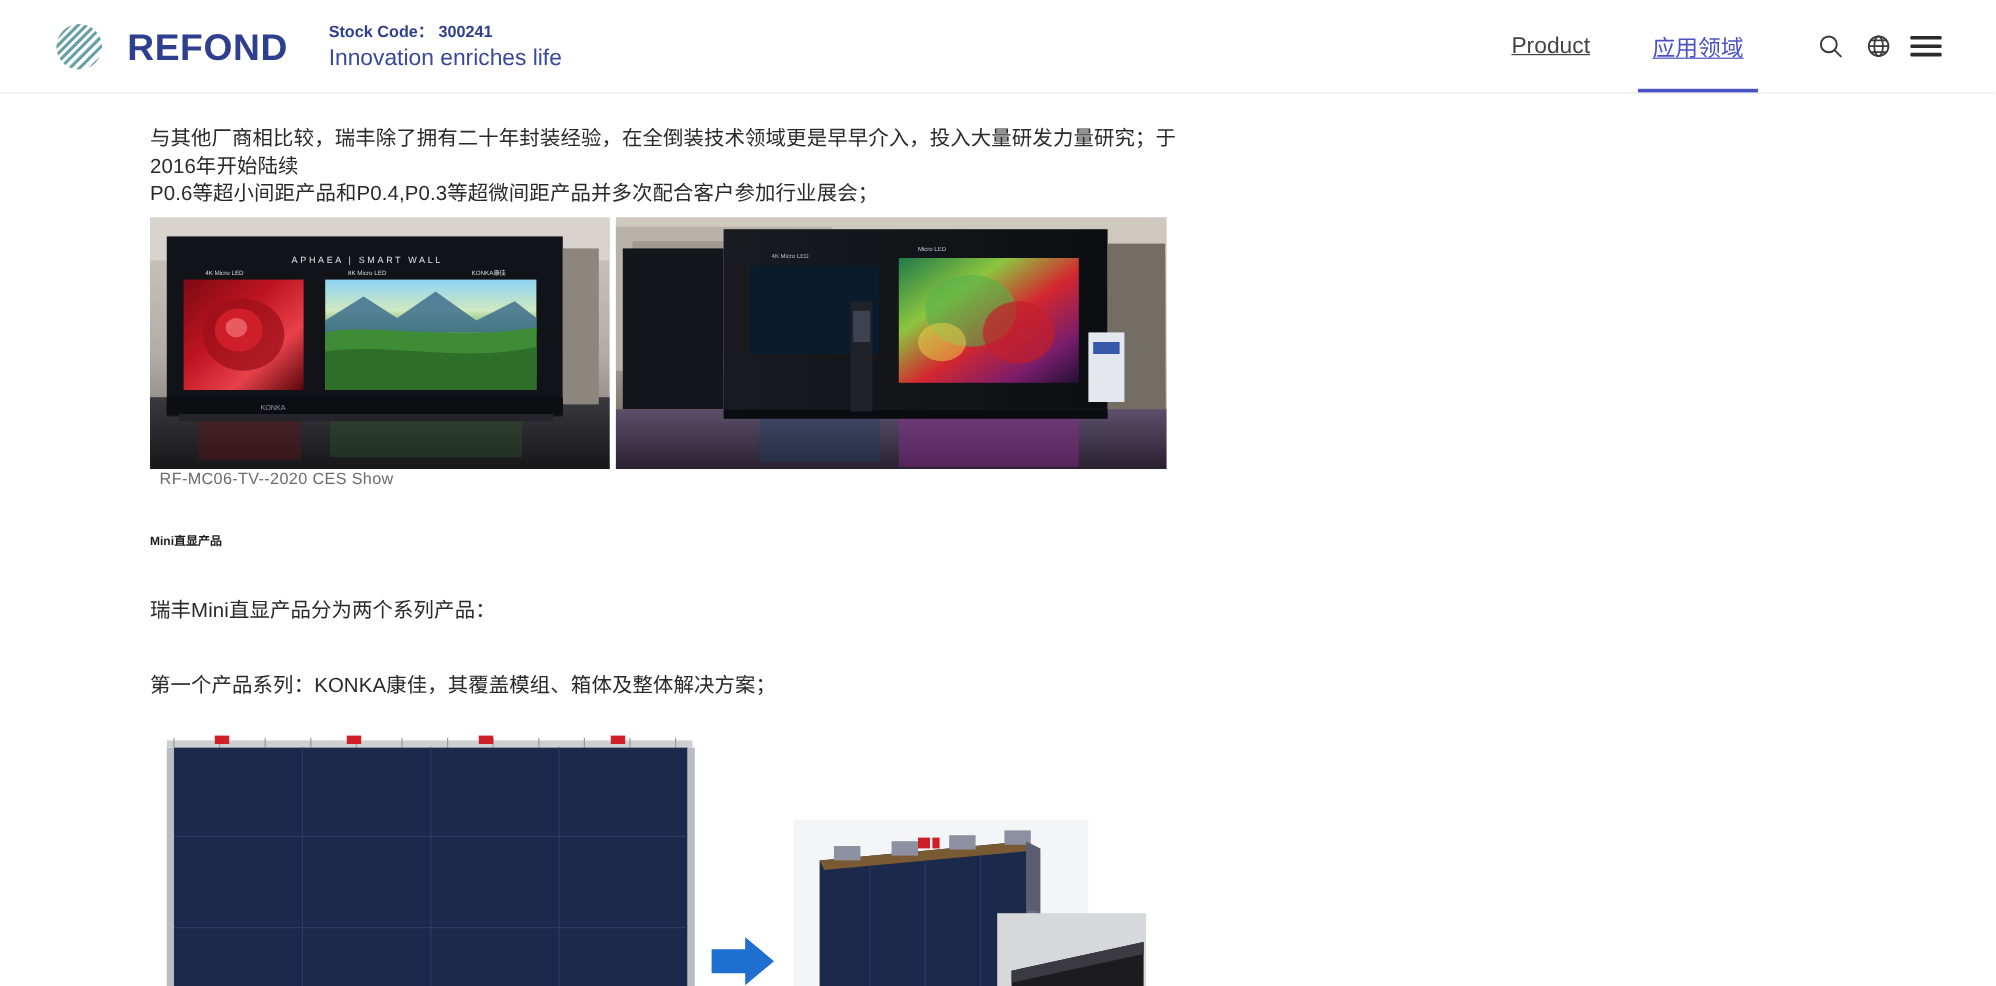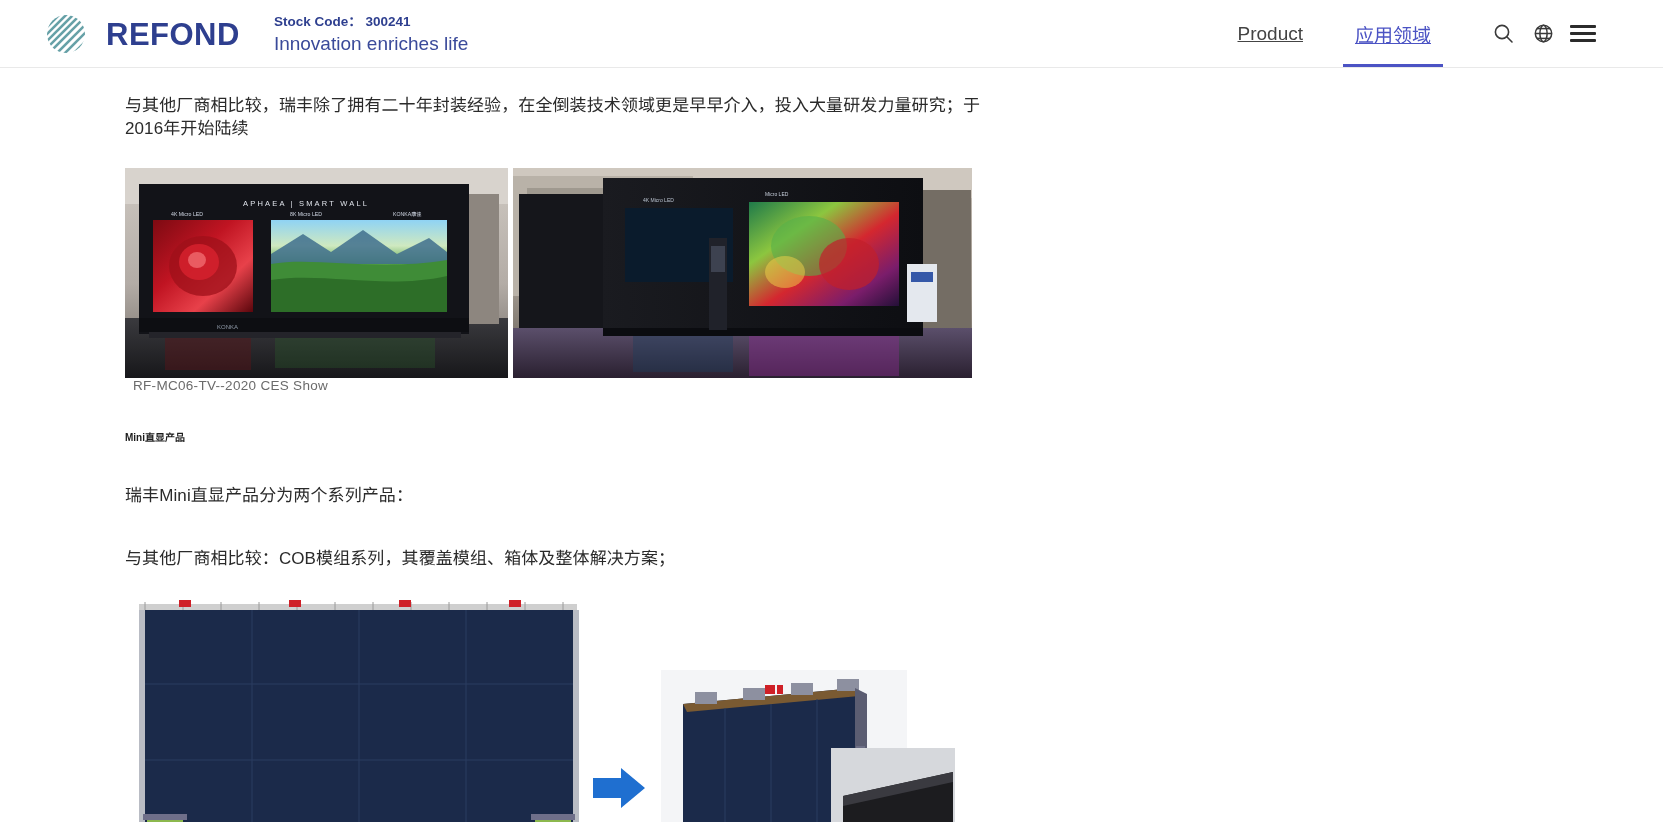--- a/index.html
+++ b/index.html
@@ -8,26 +8,26 @@
     margin: 0; padding: 0;
     width: 1663px; height: 822px;
     overflow: hidden;
     background: #ffffff;
     font-family: "Liberation Sans", "DejaVu Sans", sans-serif;
   }
 
   
   .site-header {
     position: relative;
-    height: 68px;
+    height: 78px;
     background: #ffffff;
     border-bottom: 1px solid #e9e9e9;
     display: flex;
     align-items: center;
-    padding: 0 60px 0 40px;
+    padding: 0 38px 0 40px;
   }
   .brand-block {
     display: flex;
     align-items: center;
     gap: 14px;
   }
   .logo-mark { width: 52px; height: 40px; flex: 0 0 auto; display:block; }
   .logo-word {
     font-family: "Liberation Sans", sans-serif;
     font-size: 31px;
@@ -109,21 +109,21 @@
     font-size: 17px;
     line-height: 23px;
     color: #2a2a2a;
     max-width: 880px;
     margin: 0 0 4px 0;
     letter-spacing: 0.1px;
   }
   .para.compact { margin: 0; }
 
   .gallery {
-    margin-top: 28px;
+    margin-top: 8px;
     display: flex;
     gap: 5px;
     width: 847px;
   }
   .shot {
     position: relative;
     overflow: hidden;
     border: 0;
   }
   .shot-a { width: 385px; height: 210px; }
@@ -221,20 +221,21 @@
             <i></i>
         </span>
       </div>
     </div>
   </nav>
 </header>
 
 <main class="content">
 
   <p class="para compact">与其他厂商相比较，瑞丰除了拥有二十年封装经验，在全倒装技术领域更是早早介入，投入大量研发力量研究；于2016年开始陆续</p>
+  <p class="para compact">P0.6等超小间距产品和P0.4,P0.3等超微间距产品并多次配合客户参加行业展会；</p>
 
   <div class="gallery">
 
     <div class="shot shot-a">
       <svg width="385" height="210" viewBox="0 0 385 210">
         <defs>
           <linearGradient id="roomA" x1="0" y1="0" x2="0" y2="1">
             <stop offset="0%" stop-color="#cfc9c2"></stop>
             <stop offset="55%" stop-color="#b3aca6"></stop>
             <stop offset="100%" stop-color="#6d6761"></stop>
@@ -343,21 +344,21 @@
       </svg>
     </div>
   </div>
 
   <div class="caption">RF-MC06-TV--2020 CES Show</div>
 
   <h3 class="section-title">Mini直显产品</h3>
 
   <p class="para para-spaced">瑞丰Mini直显产品分为两个系列产品：</p>
 
-  <p class="para para-spaced">与其他厂商相比较：COB模组系列，其覆盖模组、箱体及整体解决方案；</p>
+  <p class="para para-spaced">第一个产品系列：KONKA康佳，其覆盖模组、箱体及整体解决方案；</p>
 
   <div class="diagram">
     <svg width="830" height="250" viewBox="0 0 830 250">
 
       <g>
         <rect x="14" y="8" width="438" height="6" fill="#cfcfcf"></rect>
 
         <g stroke="#9a9a9a" stroke-width="1">
           <line x1="20" y1="6" x2="20" y2="14"></line>
             <line x1="58" y1="6" x2="58" y2="14"></line>

